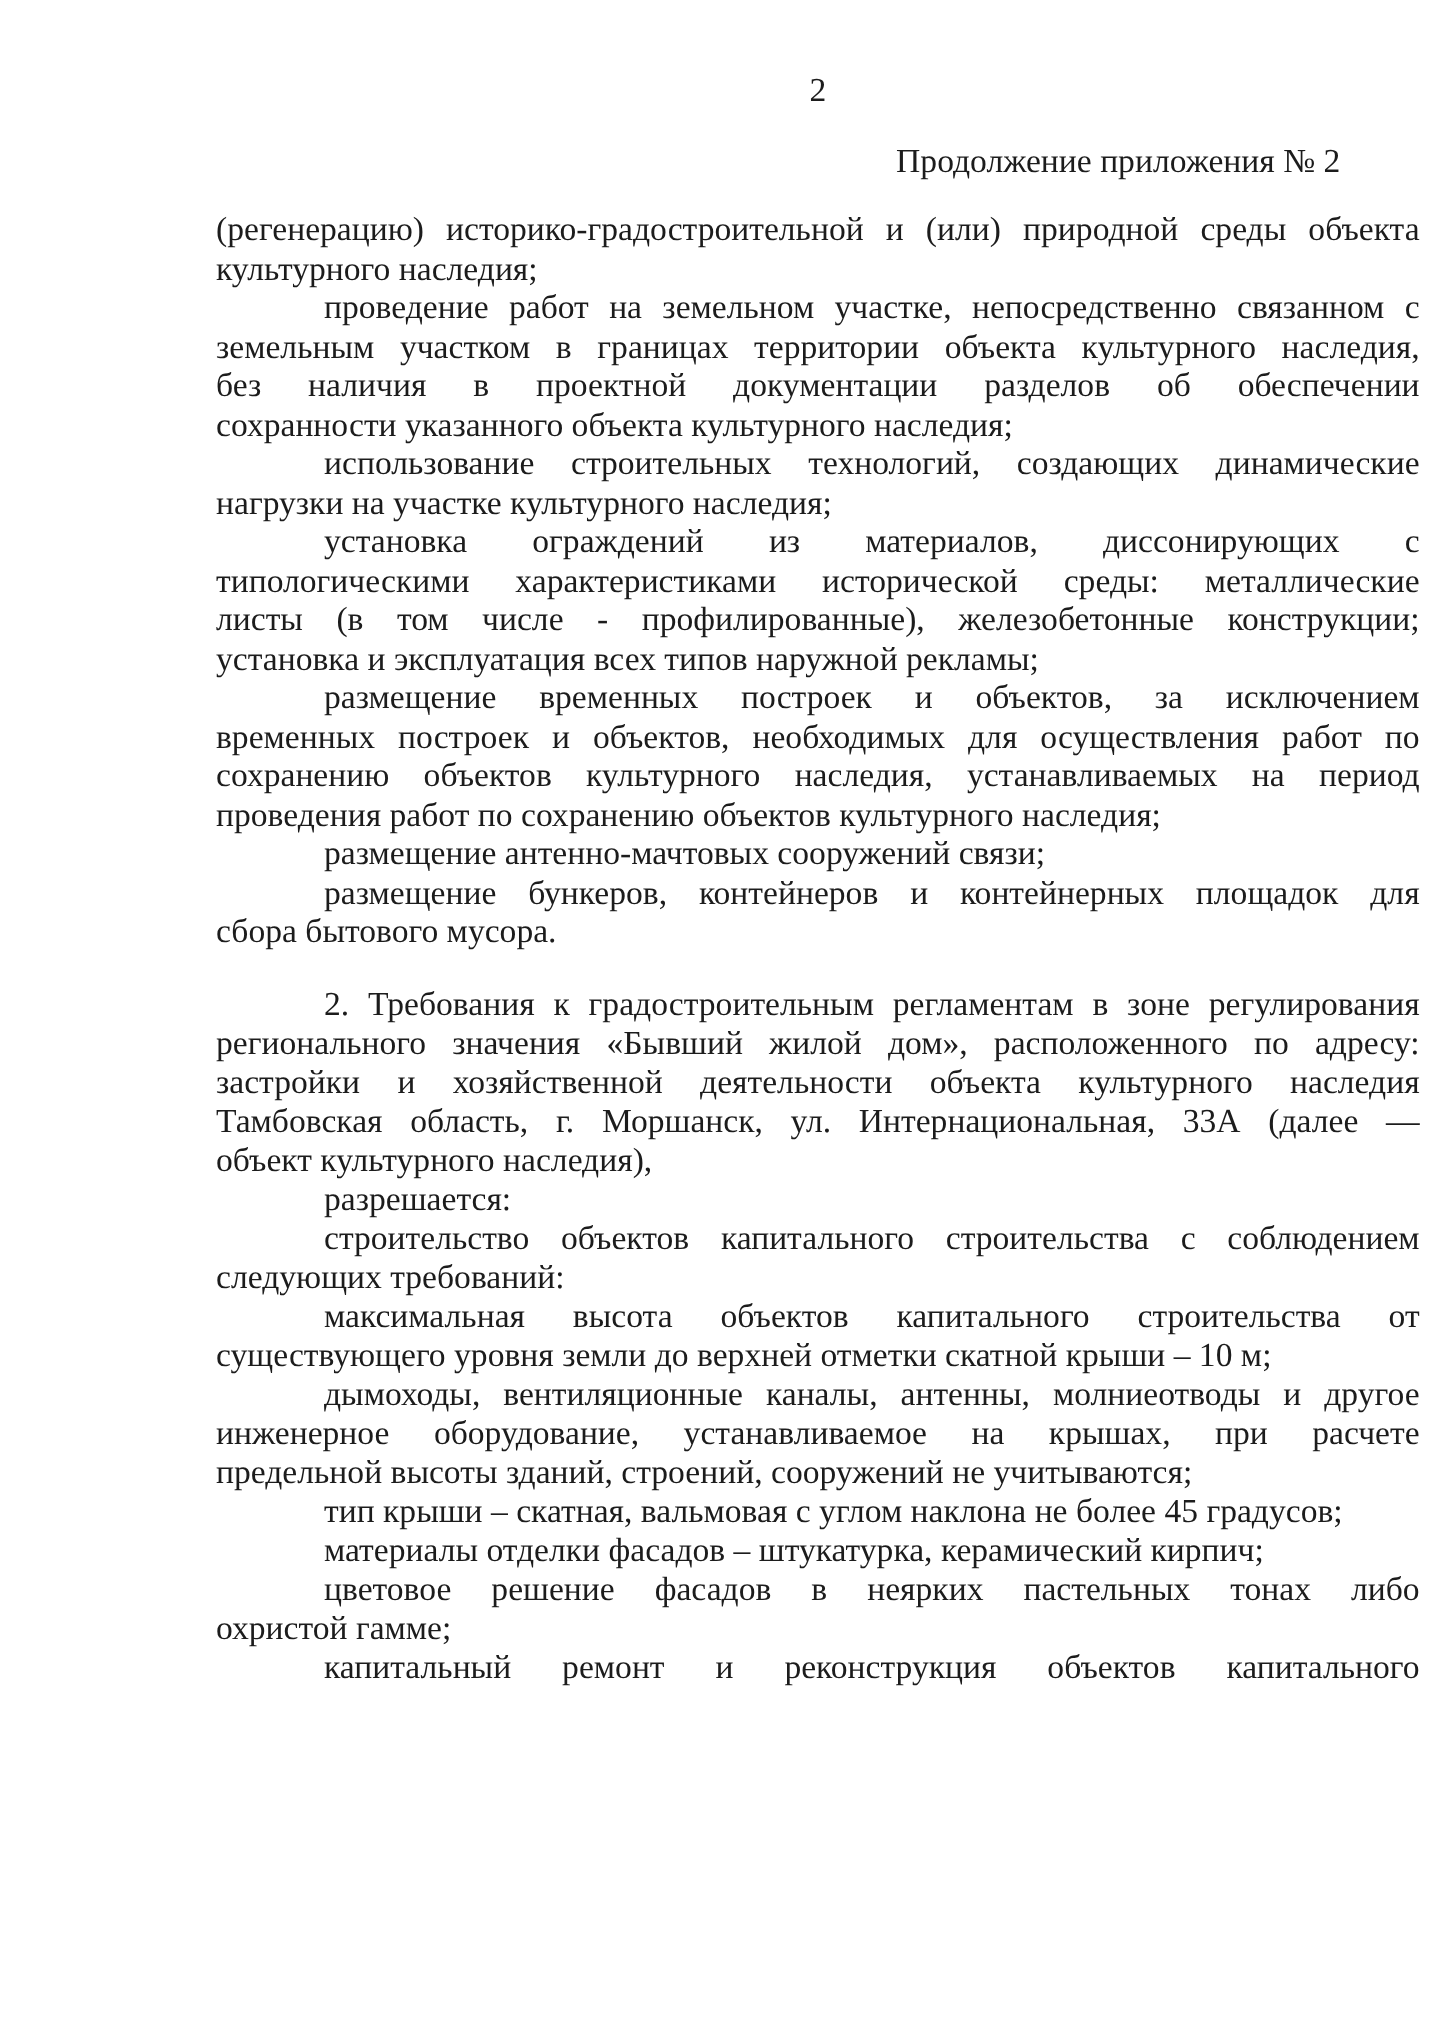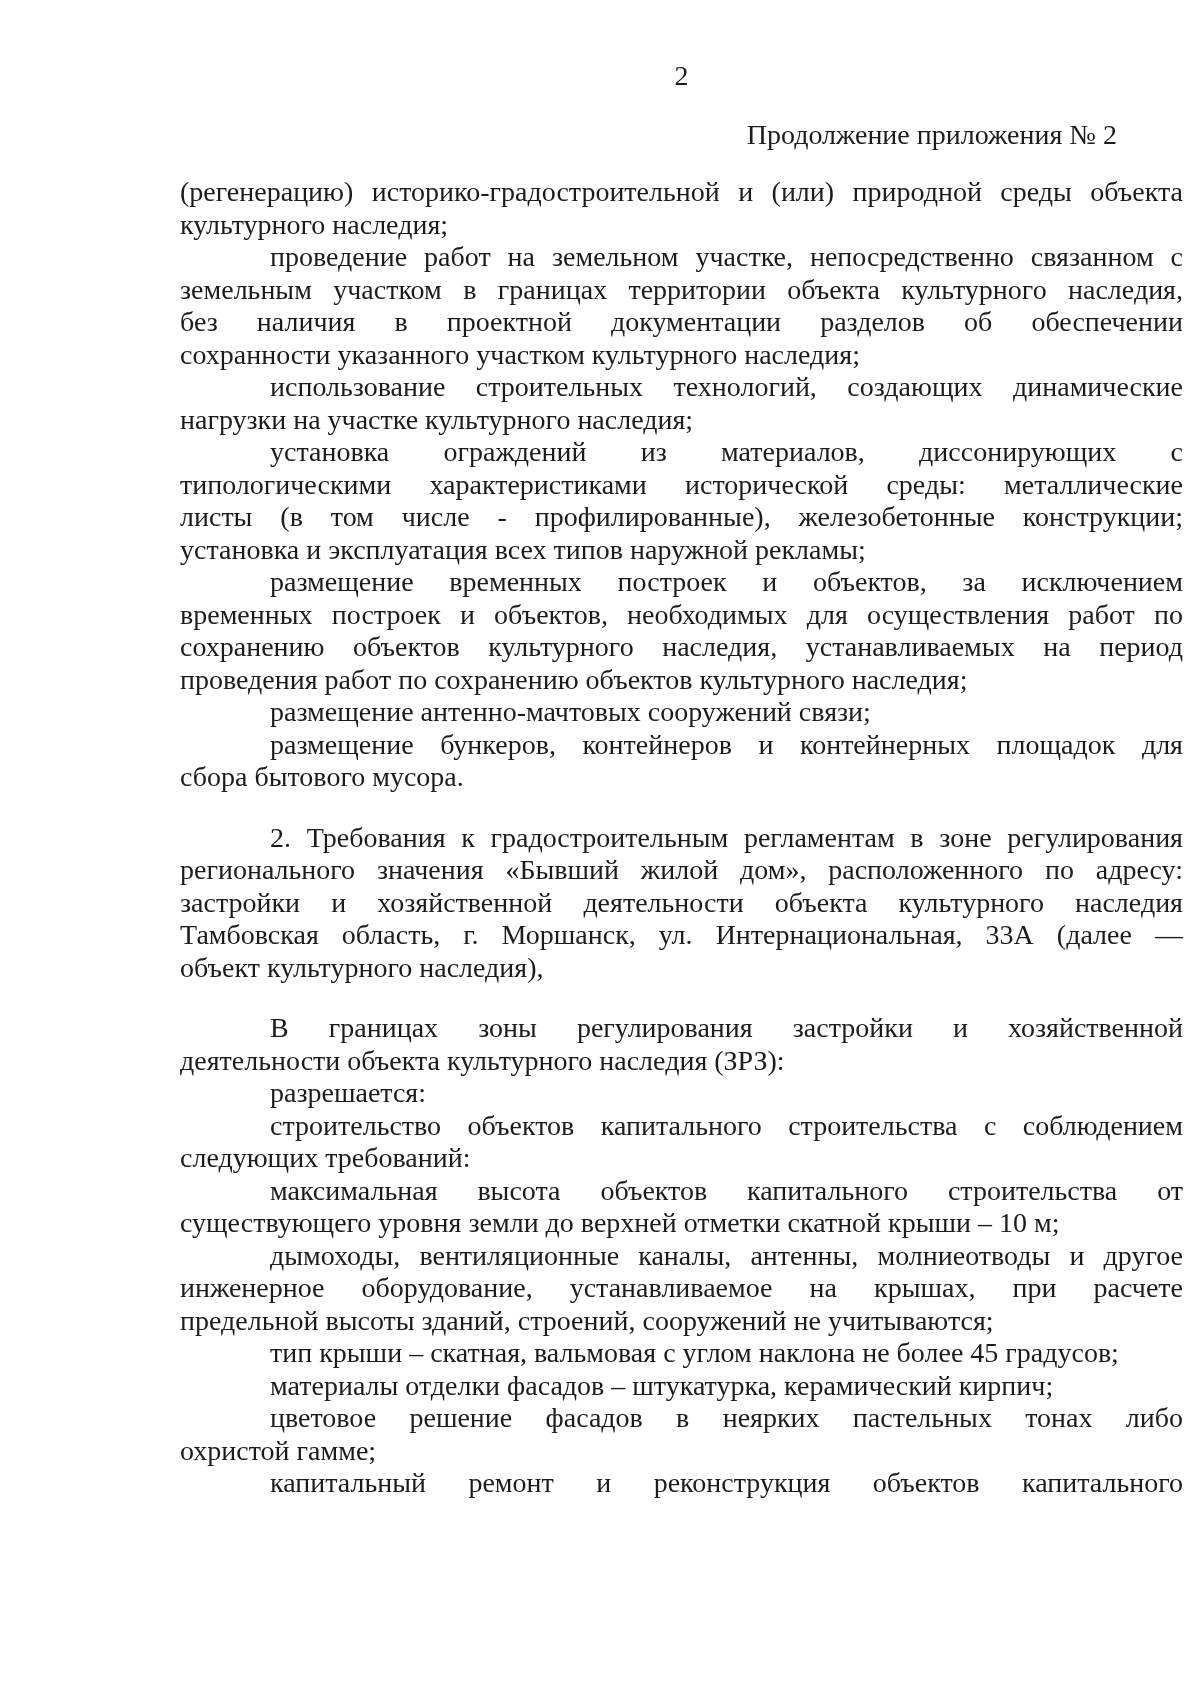--- a/index.html
+++ b/index.html
@@ -60,21 +60,21 @@
     <div class="appendix-header">Продолжение приложения № 2</div>
     <div class="document-body">
         <div class="paragraph">
           <div class="line">(регенерацию) историко-градостроительной и (или) природной среды объекта</div>
           <div class="line last">культурного наследия;</div>
         </div>
         <div class="paragraph indent">
           <div class="line">проведение работ на земельном участке, непосредственно связанном с</div>
           <div class="line">земельным участком в границах территории объекта культурного наследия,</div>
           <div class="line">без наличия в проектной документации разделов об обеспечении</div>
-          <div class="line last">сохранности указанного участком культурного наследия;</div>
+          <div class="line last">сохранности указанного объекта культурного наследия;</div>
         </div>
         <div class="paragraph indent">
           <div class="line">использование строительных технологий, создающих динамические</div>
           <div class="line last">нагрузки на участке культурного наследия;</div>
         </div>
         <div class="paragraph indent">
           <div class="line">установка ограждений из материалов, диссонирующих с</div>
           <div class="line">типологическими характеристиками исторической среды: металлические</div>
           <div class="line">листы (в том числе - профилированные), железобетонные конструкции;</div>
           <div class="line last">установка и эксплуатация всех типов наружной рекламы;</div>
@@ -91,24 +91,20 @@
         <div class="paragraph indent">
           <div class="line">размещение бункеров, контейнеров и контейнерных площадок для</div>
           <div class="line last">сбора бытового мусора.</div>
         </div>
         <div class="paragraph indent" style="margin-top: 28px;">
           <div class="line">2. Требования к градостроительным регламентам в зоне регулирования</div>
           <div class="line">регионального значения «Бывший жилой дом», расположенного по адресу:</div>
           <div class="line">застройки и хозяйственной деятельности объекта культурного наследия</div>
           <div class="line">Тамбовская область, г. Моршанск, ул. Интернациональная, 33А (далее —</div>
           <div class="line last">объект культурного наследия),</div>
-        </div>
-        <div class="paragraph indent" style="margin-top: 28px;">
-          <div class="line">В границах зоны регулирования застройки и хозяйственной</div>
-          <div class="line last">деятельности объекта культурного наследия (ЗРЗ):</div>
         </div>
         <div class="paragraph indent">
           <div class="line last">разрешается:</div>
         </div>
         <div class="paragraph indent">
           <div class="line">строительство объектов капитального строительства с соблюдением</div>
           <div class="line last">следующих требований:</div>
         </div>
         <div class="paragraph indent">
           <div class="line">максимальная высота объектов капитального строительства от</div>

